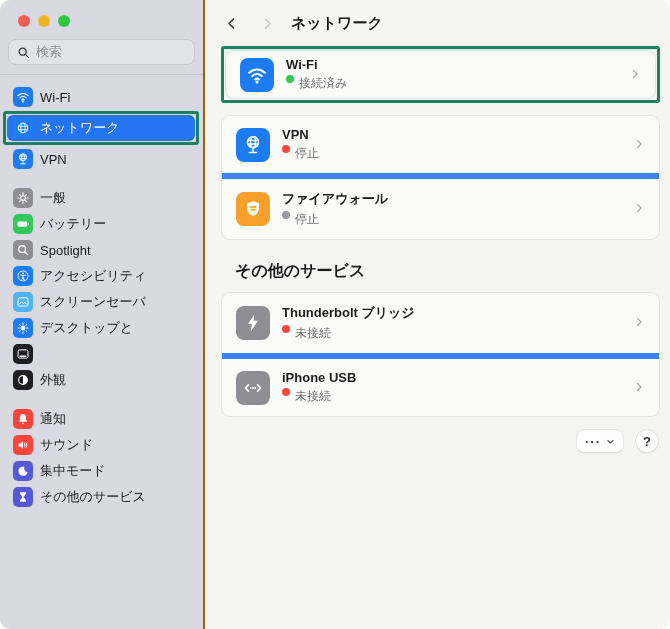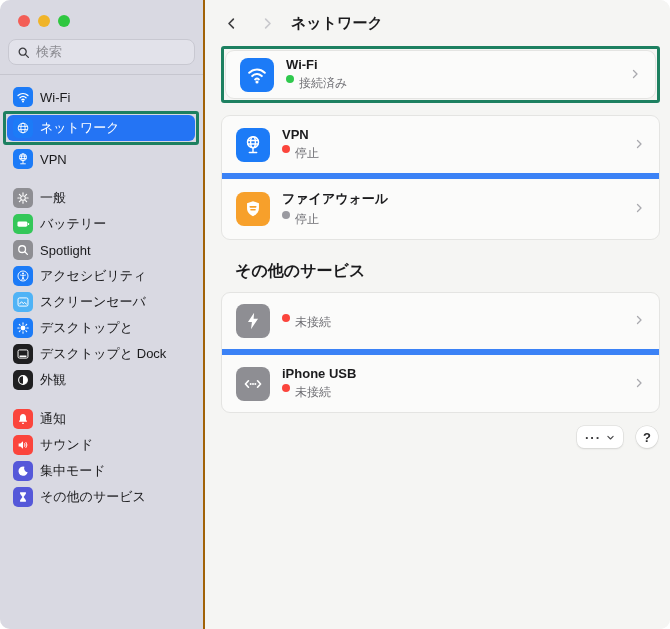--- a/index.html
+++ b/index.html
@@ -204,21 +204,20 @@
         <span class="sb-label">デスクトップと</span>
       </div>
 
       <div class="sb-item">
         <span class="ic ic-black">
             <svg viewBox="0 0 24 24" fill="none" stroke="#fff" stroke-width="1.7">
               <rect x="3.5" y="5" width="17" height="14" rx="2.5"></rect>
               <path d="M7 15.8h10" stroke-width="2.4" stroke-linecap="round"></path>
             </svg>
           </span>
-        <span class="sb-label">デスクトップと Dock</span>
       </div>
 
       <div class="sb-item">
         <span class="ic ic-black">
             <svg viewBox="0 0 24 24">
               <circle cx="12" cy="12" r="7.5" fill="none" stroke="#fff" stroke-width="1.8"></circle>
               <path d="M12 4.5a7.5 7.5 0 0 1 0 15z" fill="#fff"></path>
             </svg>
           </span>
         <span class="sb-label">外観</span>
@@ -357,20 +356,21 @@
     <div class="section-label">その他のサービス</div>
 
     <div class="card">
       <div class="row">
         <span class="ric ic-gray">
             <svg viewBox="0 0 24 24">
               <path d="M13.2 3L6.5 13h4.3l-1 8 7.7-11.5h-4.8z" fill="#fff"></path>
             </svg>
           </span>
         <span class="rtext">
+          <span class="rlabel" style="display:block;">Thunderbolt ブリッジ</span>
           <span class="rstatus">
               <span class="dot red"></span>
               <span>未接続</span>
             </span>
         </span>
         <span class="chev"><svg width="12" height="12" viewBox="0 0 24 24" fill="none" stroke="#a9a9ae" stroke-width="2.6" stroke-linecap="round" stroke-linejoin="round">
               <path d="M9 5l7 7-7 7"></path>
             </svg></span>
       </div>
       <div class="row">

